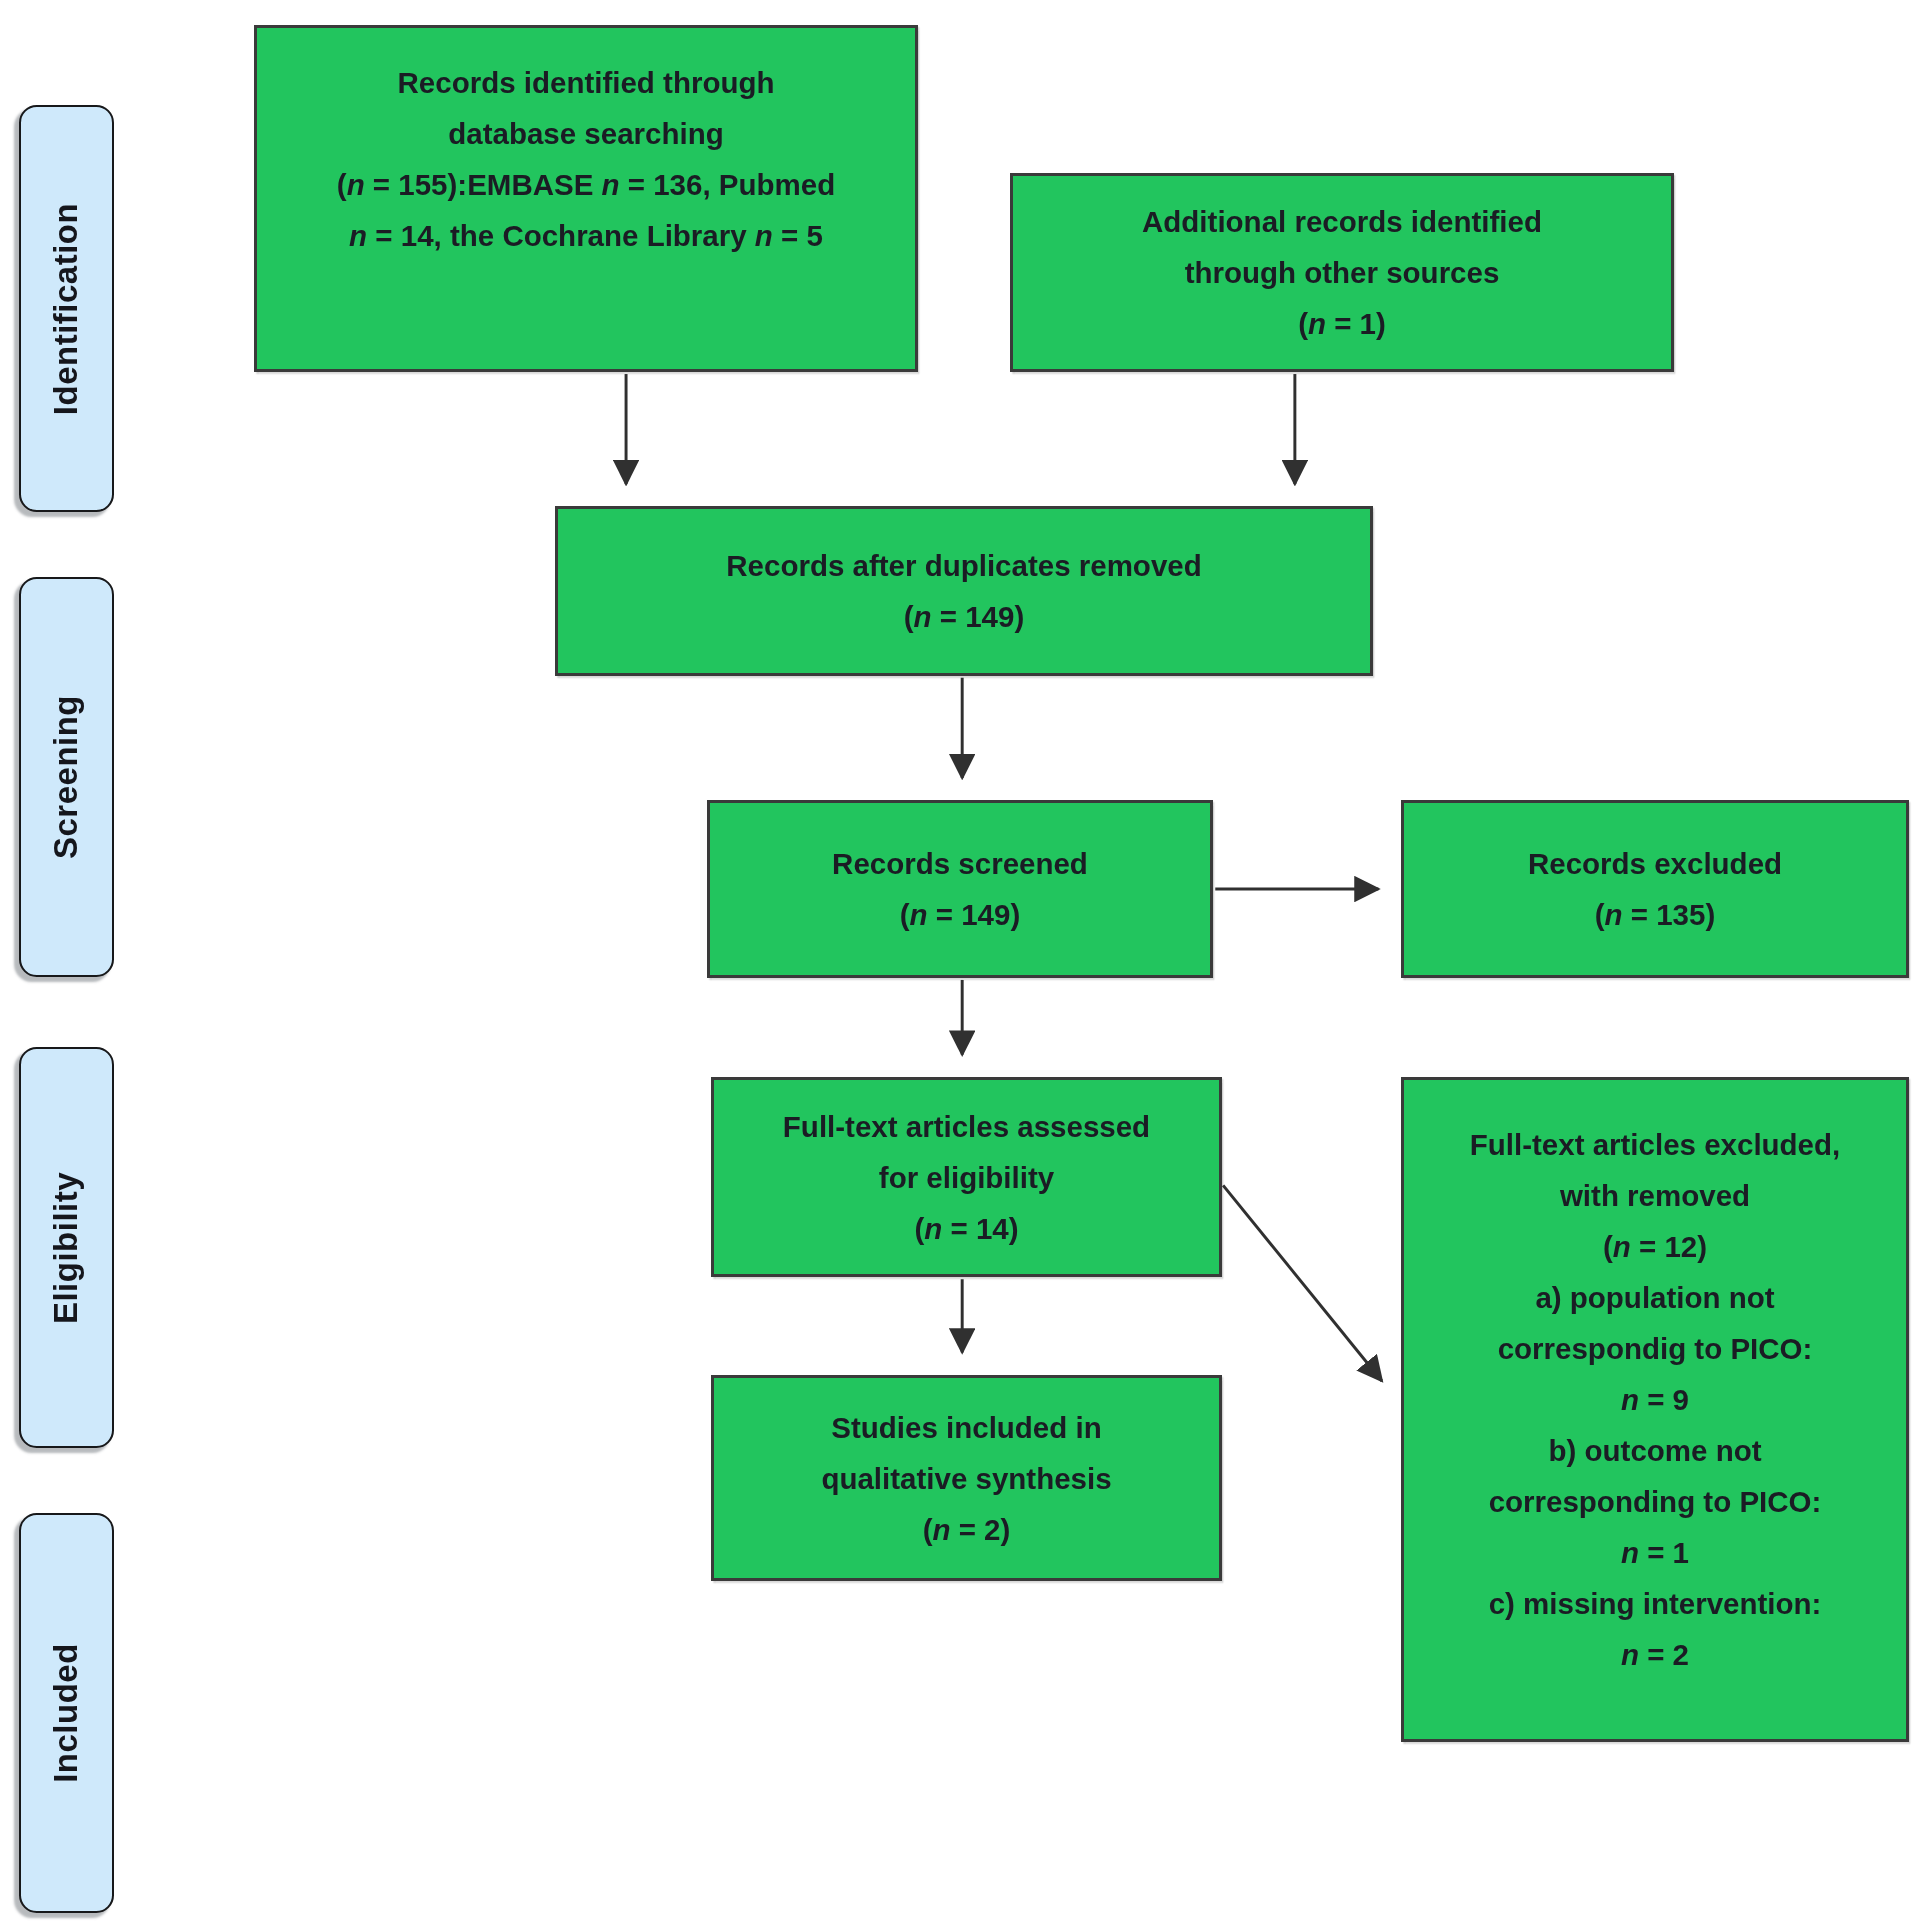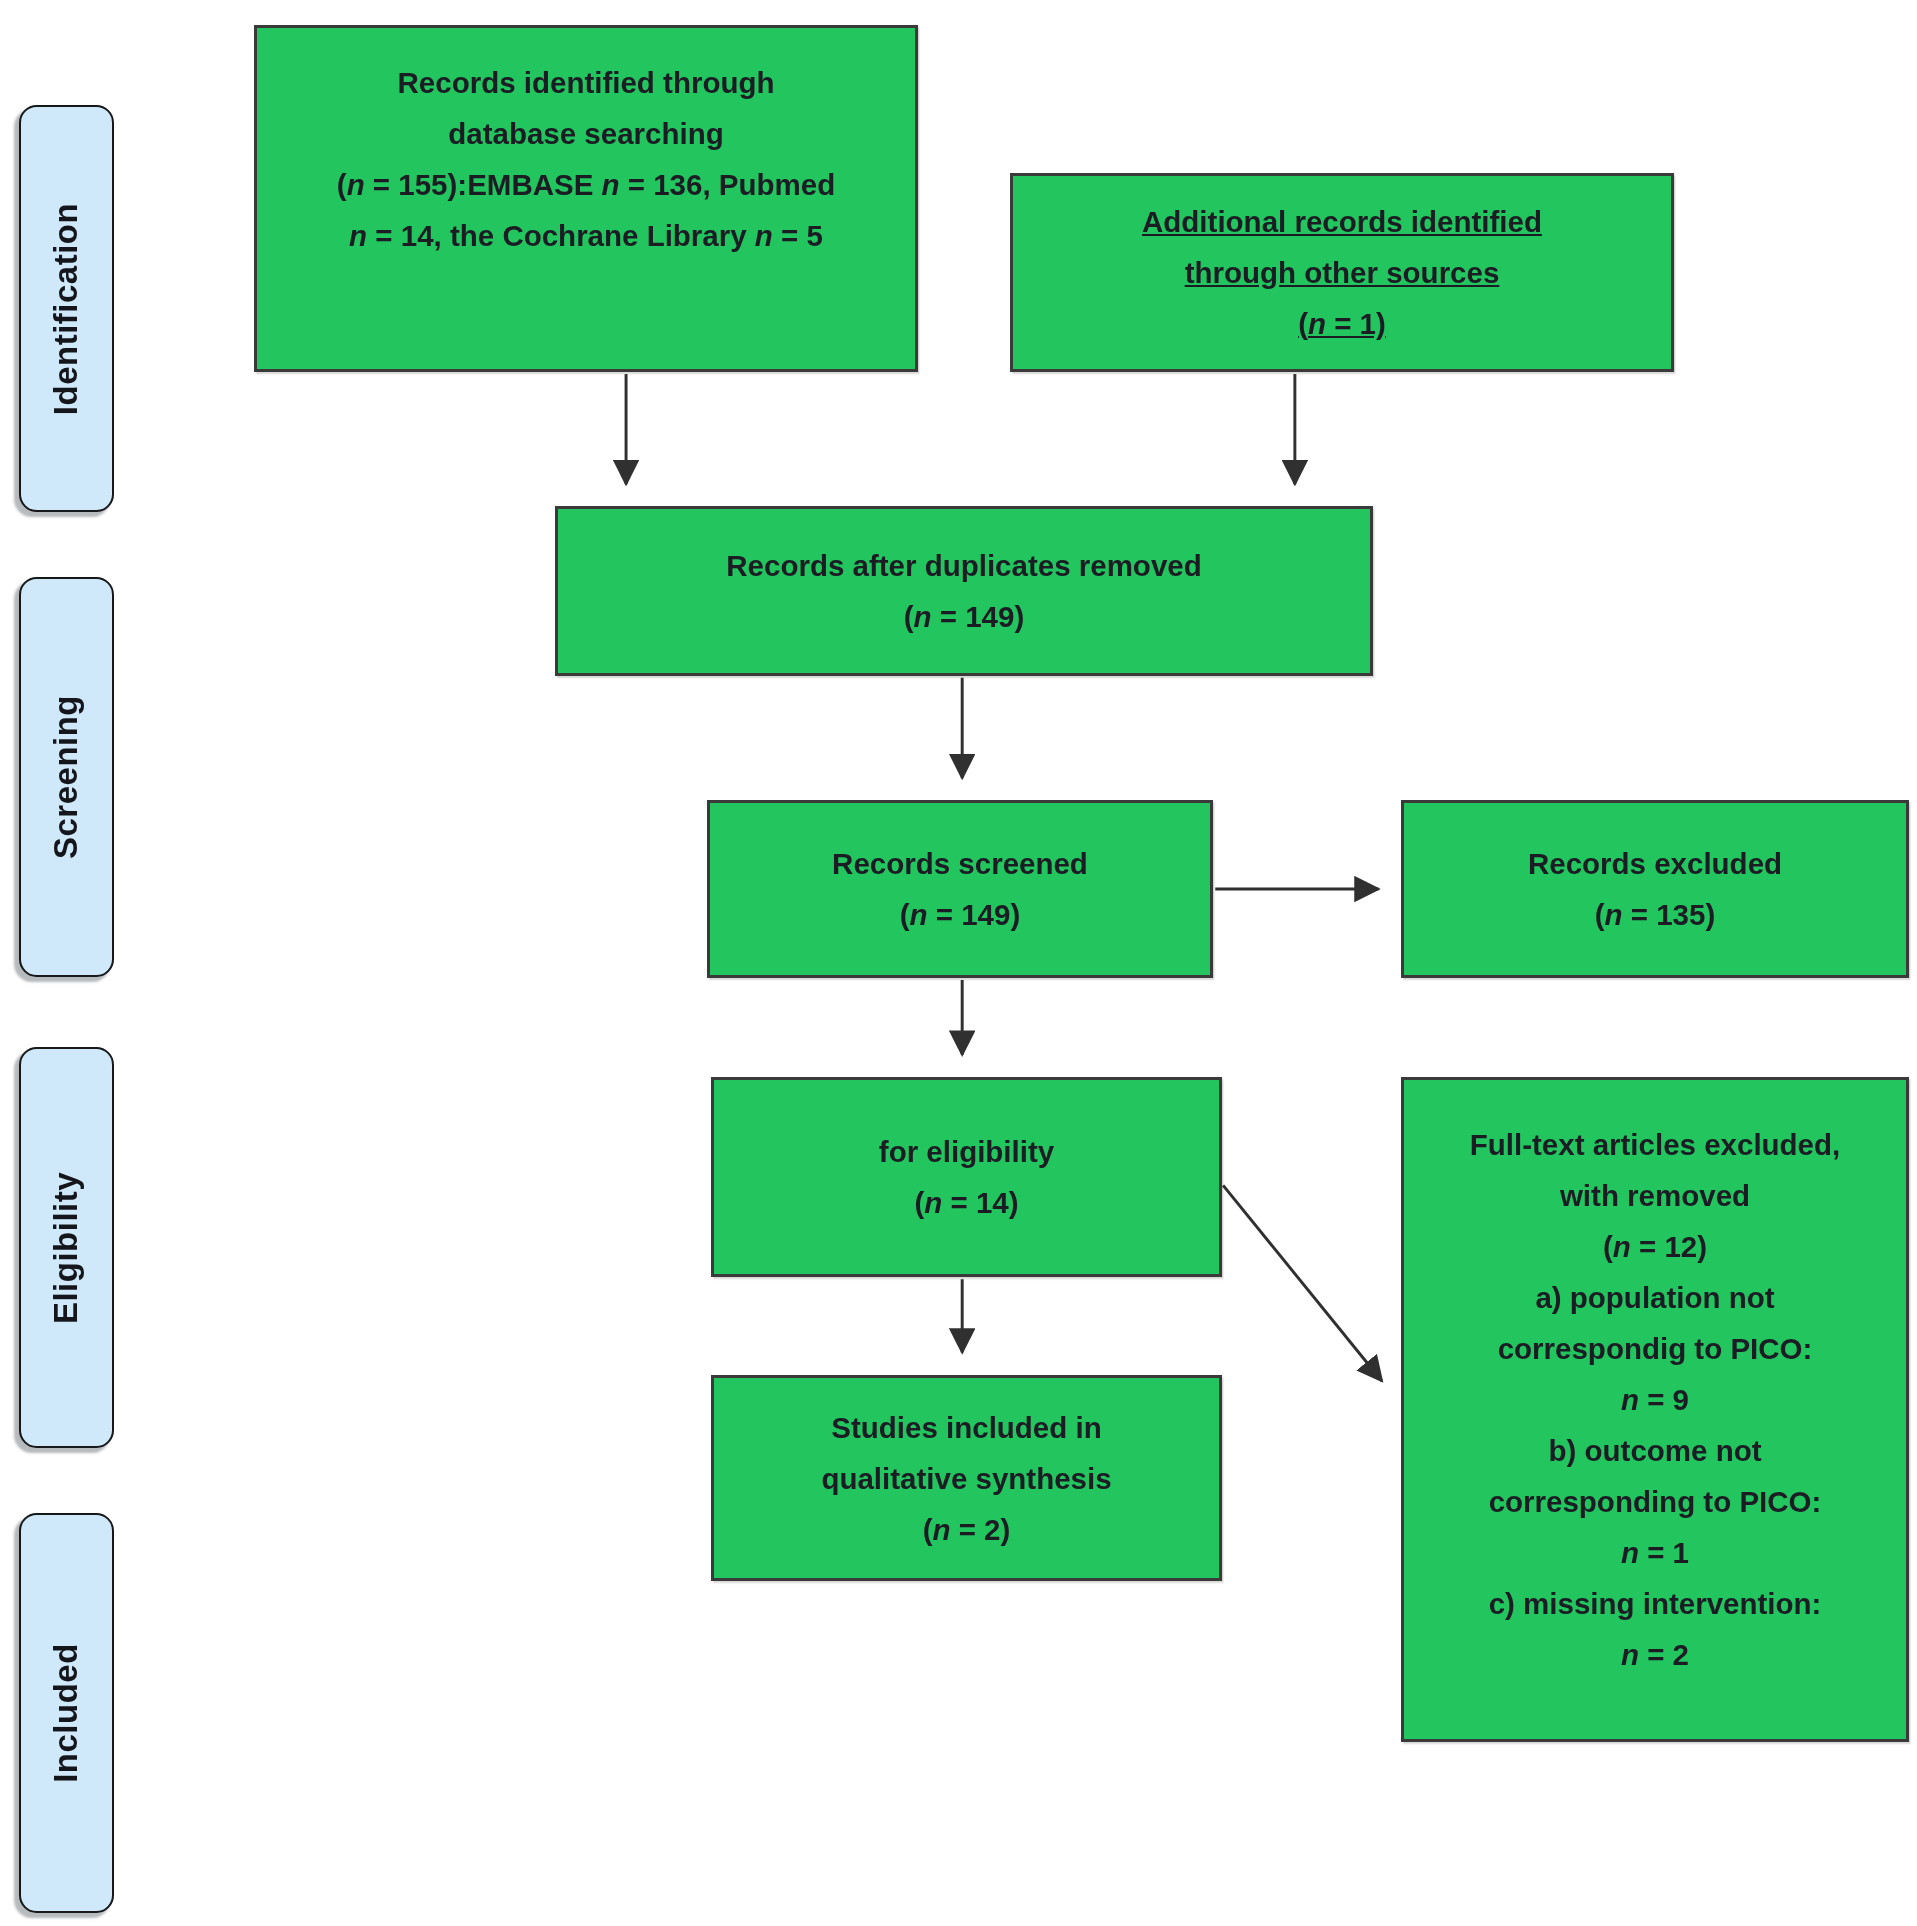--- a/index.html
+++ b/index.html
@@ -51,21 +51,21 @@
     <span class="vtext">Included</span>
   </div>
 
   <div class="fbox align-top pt60" style="left:254px;top:24.6px;width:664px;height:347px;">
       <div class="line"><span>Records identified through</span></div>
       <div class="line"><span>database searching</span></div>
       <div class="line"><span>(</span><span class="it">n</span><span> = 155):EMBASE </span><span class="it">n</span><span> = 136, Pubmed</span></div>
       <div class="line"><span class="it">n</span><span> = 14, the Cochrane Library </span><span class="it">n</span><span> = 5</span></div>
     </div>
 
-  <div class="fbox" style="left:1010px;top:173px;width:664px;height:199px;text-decoration:underline;">
+  <div class="fbox" style="left:1010px;top:173px;width:664px;height:199px;">
       <div class="line"><span>Additional records identified</span></div>
       <div class="line"><span>through other sources</span></div>
       <div class="line"><span>(</span><span class="it">n</span><span> = 1)</span></div>
     </div>
 
   <div class="fbox" style="left:555px;top:506px;width:818px;height:170px;">
       <div class="line"><span>Records after duplicates removed</span></div>
       <div class="line"><span>(</span><span class="it">n</span><span> = 149)</span></div>
     </div>
 
@@ -73,20 +73,21 @@
       <div class="line"><span>Records screened</span></div>
       <div class="line"><span>(</span><span class="it">n</span><span> = 149)</span></div>
     </div>
 
   <div class="fbox" style="left:1401px;top:800px;width:508px;height:178px;text-align:center;">
       <div class="line"><span>Records excluded</span></div>
       <div class="line"><span>(</span><span class="it">n</span><span> = 135)</span></div>
     </div>
 
   <div class="fbox" style="left:711px;top:1077px;width:511px;height:200px;">
+      <div class="line"><span>Full-text articles assessed</span></div>
       <div class="line"><span>for eligibility</span></div>
       <div class="line"><span>(</span><span class="it">n</span><span> = 14)</span></div>
     </div>
 
   <div class="fbox align-top pt80" style="left:1401px;top:1077px;width:508px;height:665px;">
       <div class="line"><span>Full-text articles excluded,</span></div>
       <div class="line"><span>with removed</span></div>
       <div class="line"><span>(</span><span class="it">n</span><span> = 12)</span></div>
       <div class="line"><span>a) population not</span></div>
       <div class="line"><span>correspondig to PICO:</span></div>

